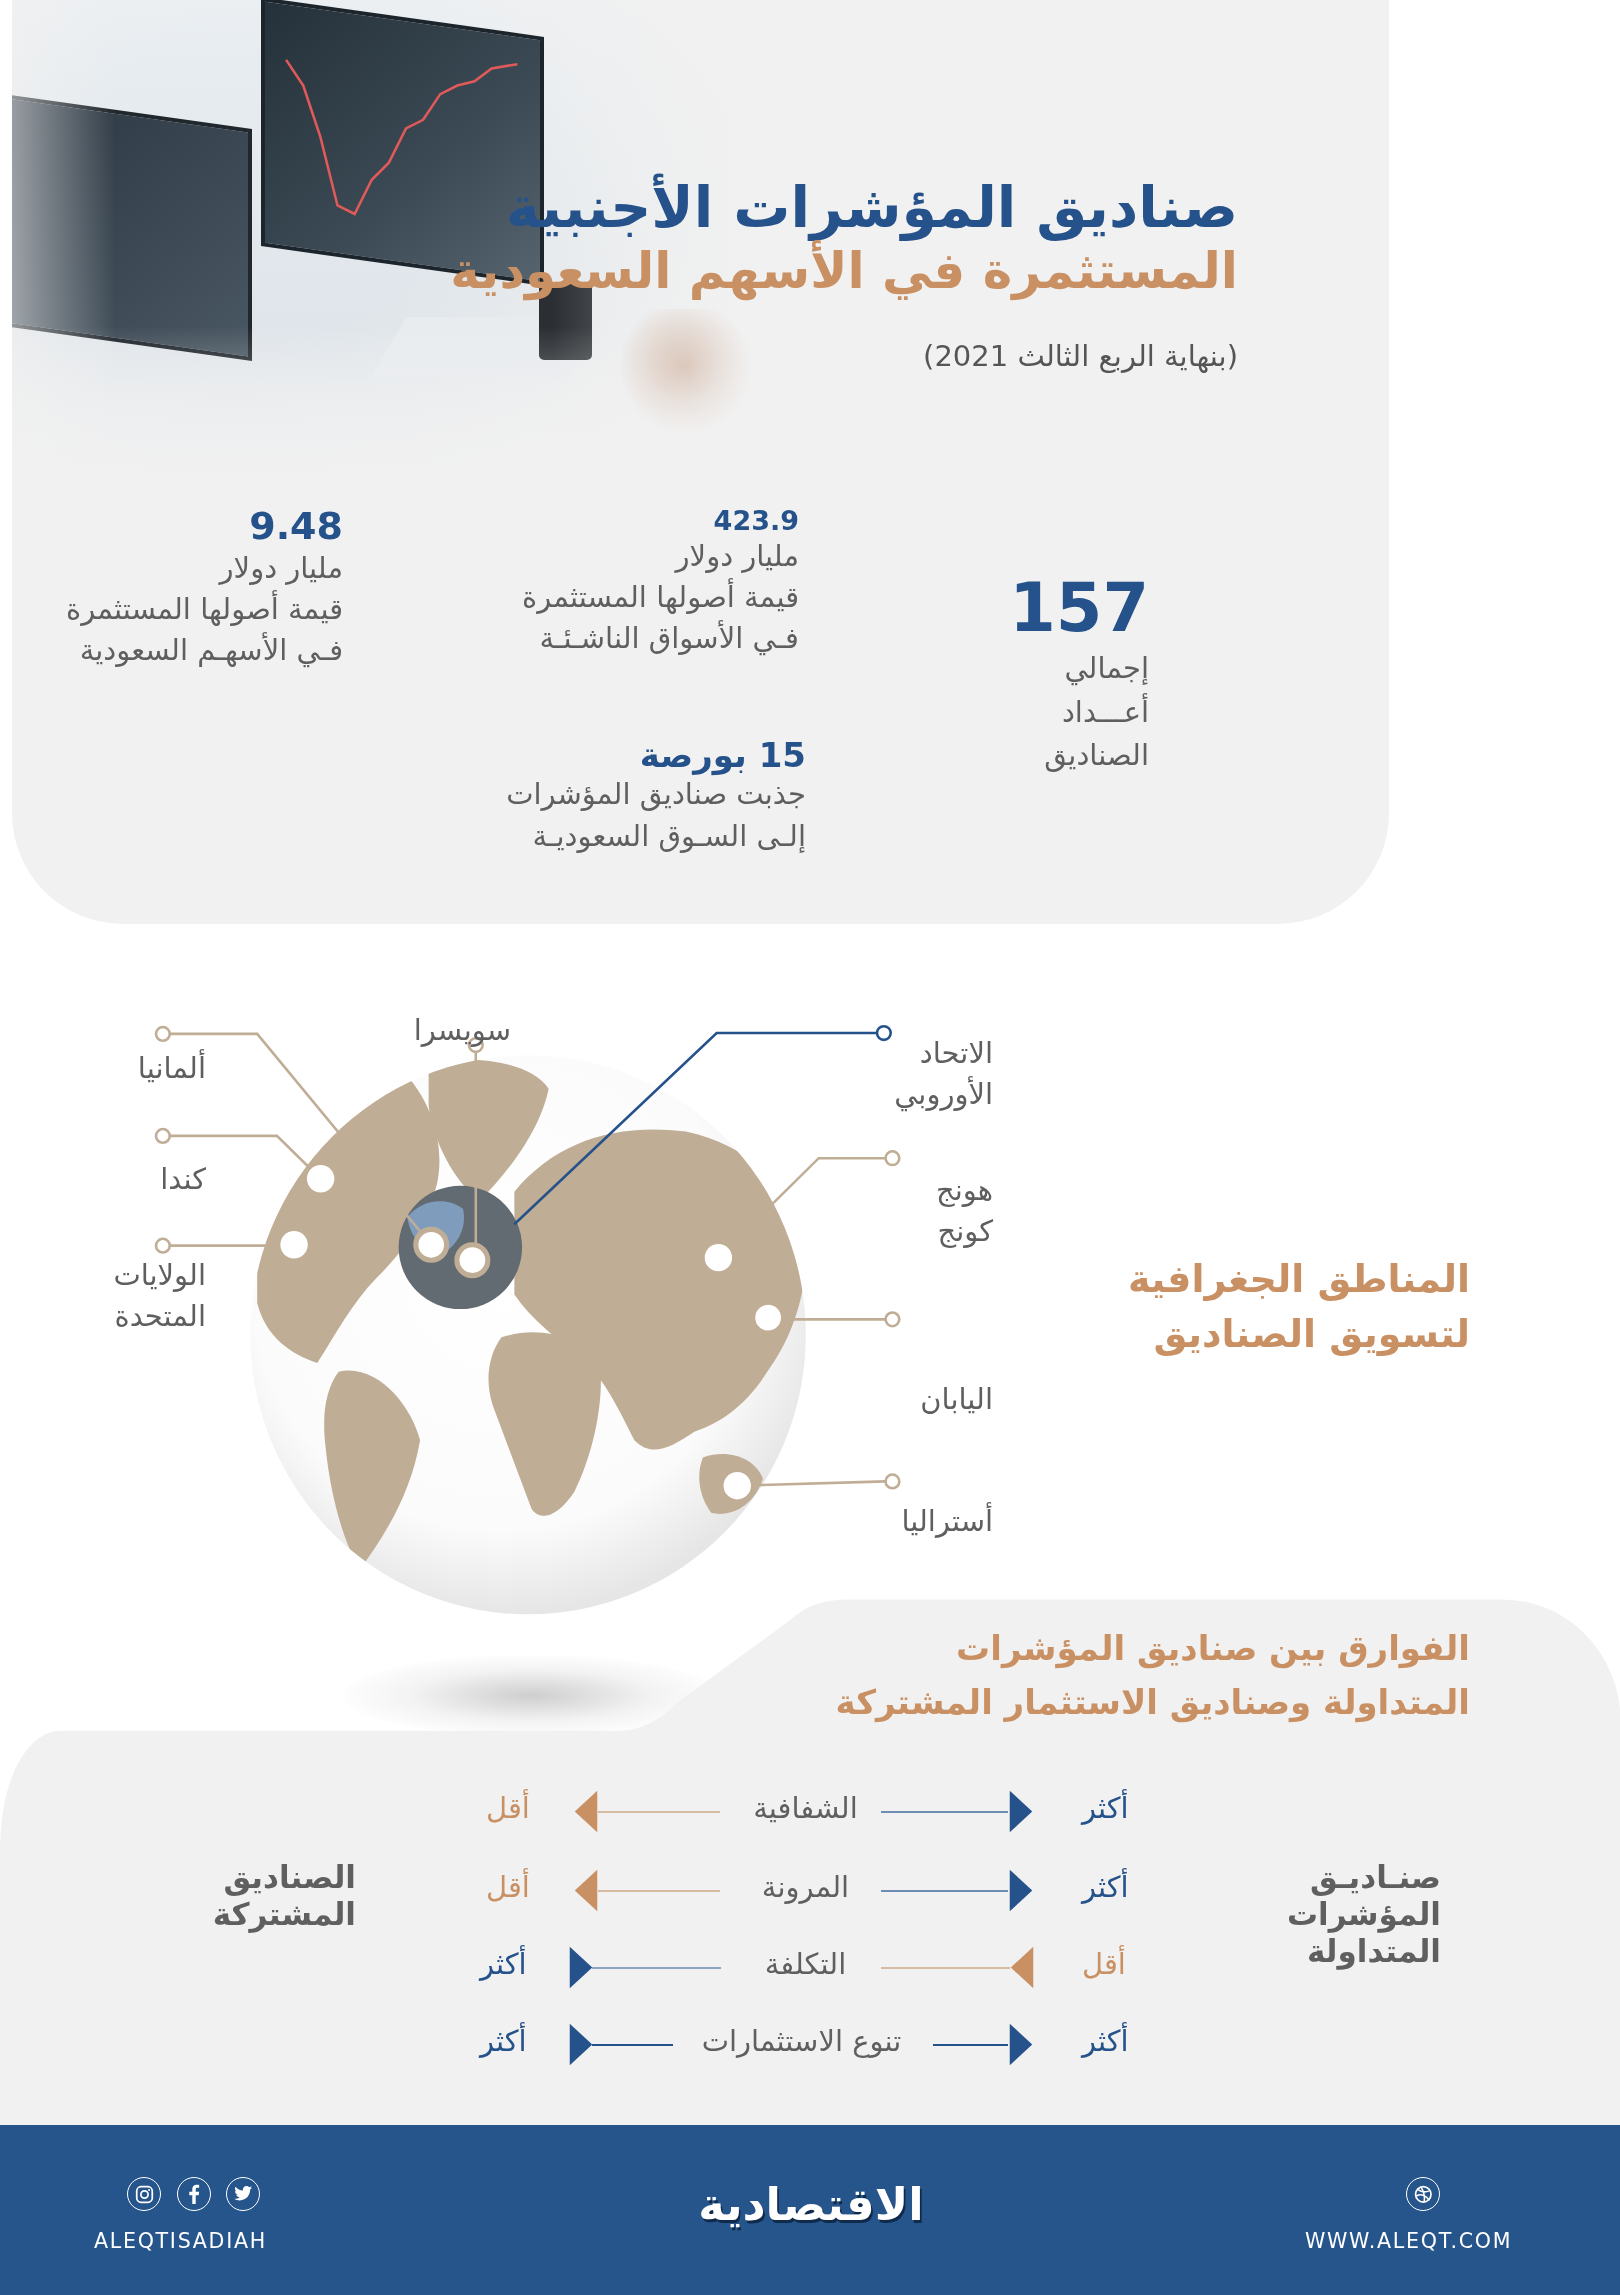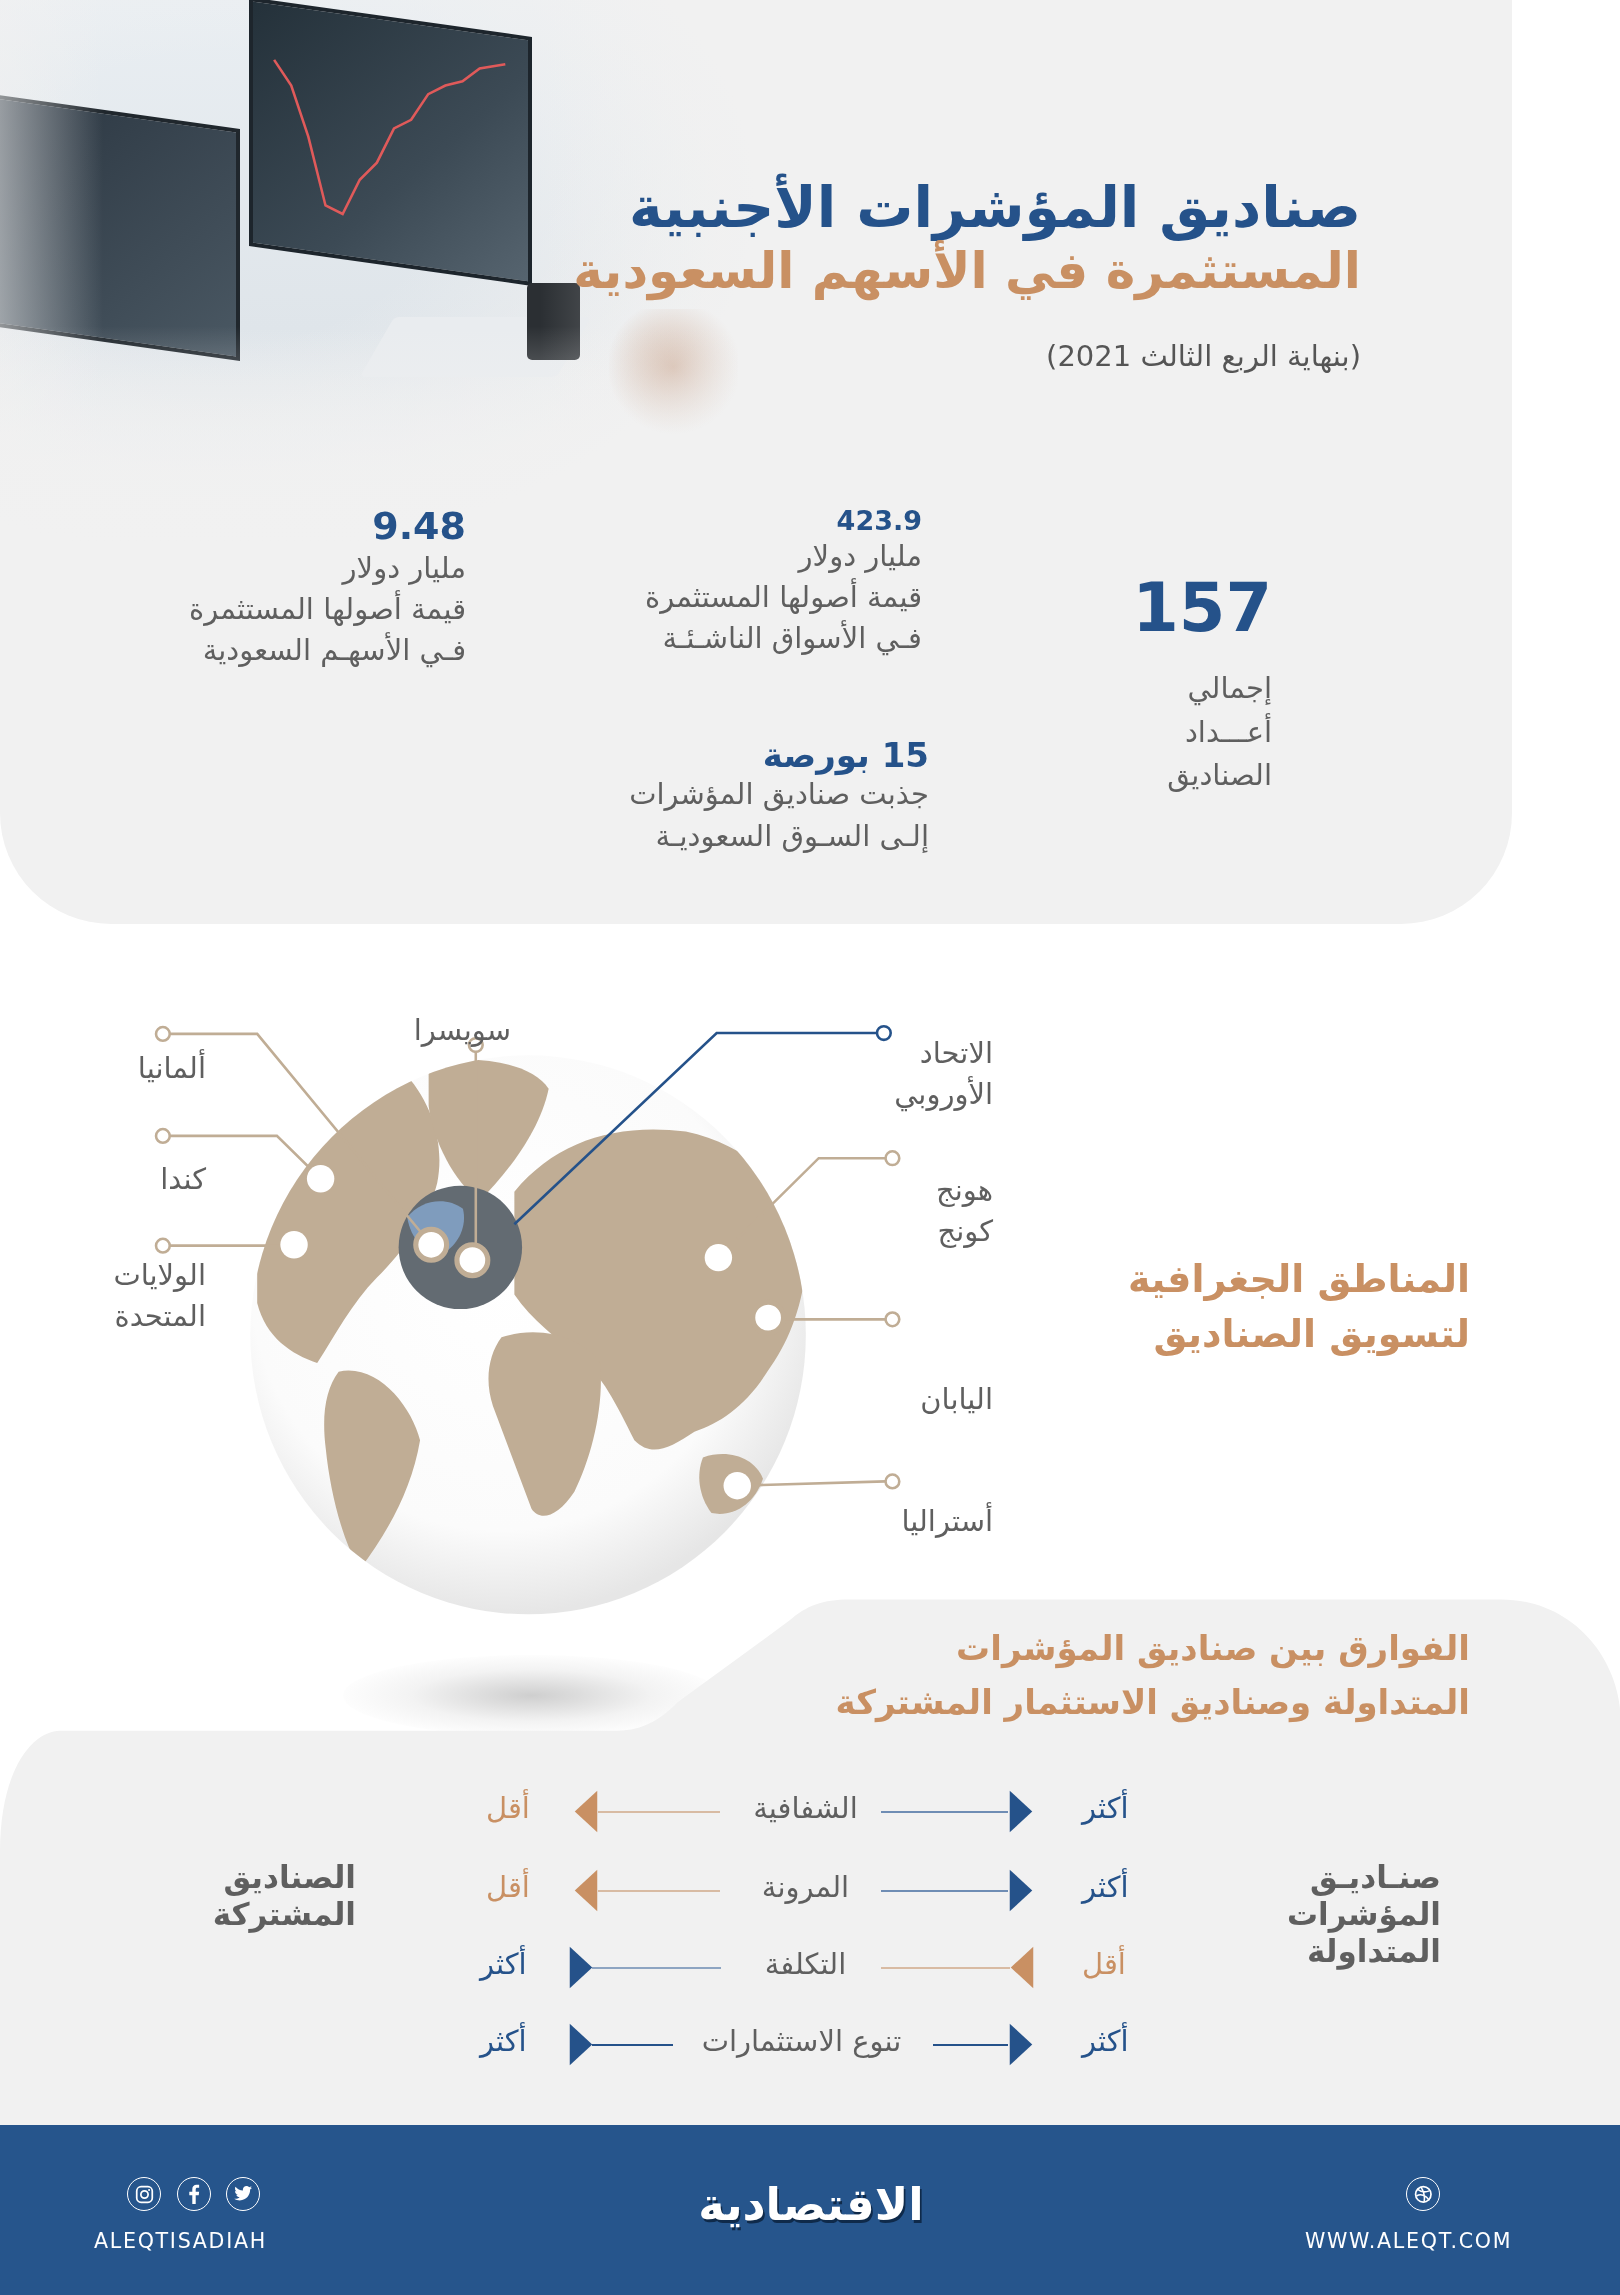--- a/index.html
+++ b/index.html
@@ -3,21 +3,21 @@
 <meta charset="utf-8">
 <style>
   * { box-sizing: border-box; margin: 0; padding: 0; }
   html, body { width: 1621px; height: 2295px; background: #ffffff; overflow: hidden; }
   body { position: relative; font-family: "DejaVu Sans", sans-serif; color: #5f5f5f; }
   .abs { position: absolute; }
   .rtl { direction: rtl; text-align: right; }
 
   
   #top-panel {
-    position: absolute; left: 0; top: 0; width: 1512px; height: 924px;
+    position: absolute; left: 12px; top: 0; width: 1377px; height: 924px;
     background: #f1f1f1;
     border-bottom-left-radius: 111px; border-bottom-right-radius: 111px;
     overflow: hidden;
   }
   #hero-photo {
     position: absolute; left: 0; top: 0; width: 900px; height: 549px;
     background:
       radial-gradient(ellipse 532px 360px at 223px 197px, rgba(255,255,255,0) 40%, rgba(241,241,241,1) 100%),
       linear-gradient(180deg, #e9eef2 0%, #dfe5ea 60%, #f1f1f1 100%);
   }
@@ -76,21 +76,21 @@
     <div class="fade-r"></div>
     <div class="fade-b"></div>
   </div>
 
   <div id="title-1" class="abs rtl">صناديق المؤشرات الأجنبية</div>
   <div id="title-2" class="abs rtl">المستثمرة في الأسهم السعودية</div>
   <div id="subtitle" class="abs rtl">(بنهاية الربع الثالث 2021)</div>
 
   <div class="abs rtl" style="right:240px; top:575px;">
     <div class="stat-num" style="font-size:67px; line-height:1;">157</div>
-    <div class="stat-text" style="margin-top:25px; line-height:1.5;">
+    <div class="stat-text" style="margin-top:5px; line-height:1.5;">
       <div>إجمالي</div>
       <div>أعـــداد</div>
       <div>الصناديق</div>
     </div>
   </div>
 
   <div class="abs rtl" style="right:590px; top:506px;">
     <div class="stat-num" style="font-size:27px; line-height:1.1;">423.9</div>
     <div class="stat-text">
       <div>مليار دولار</div>

